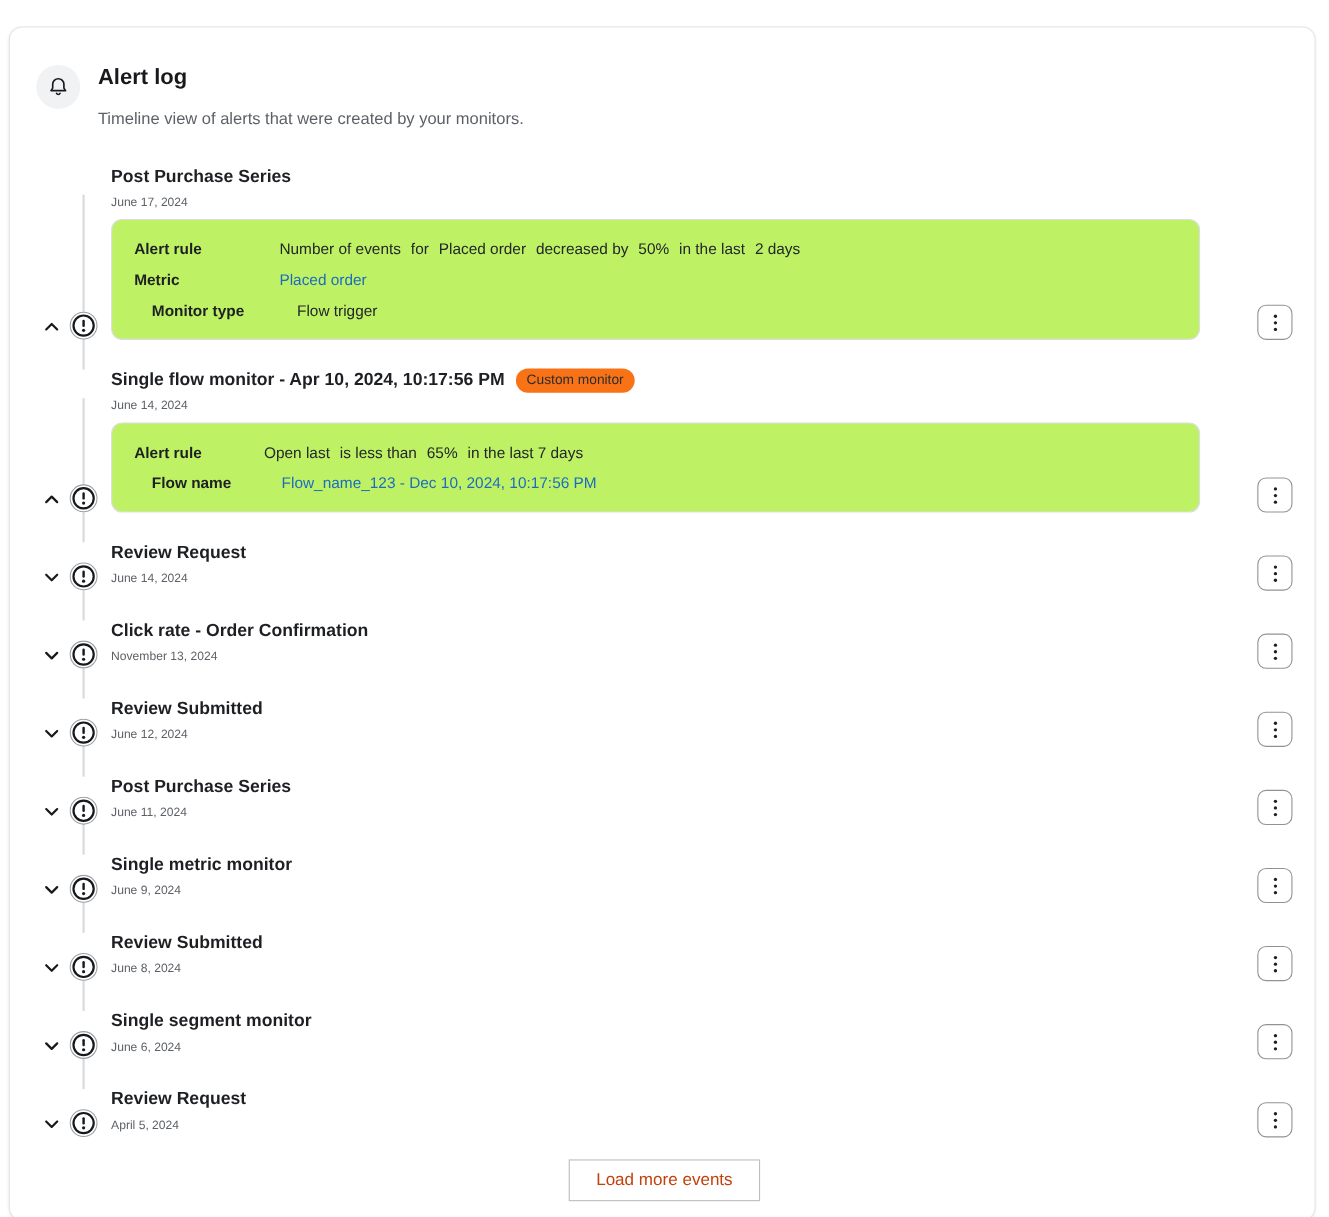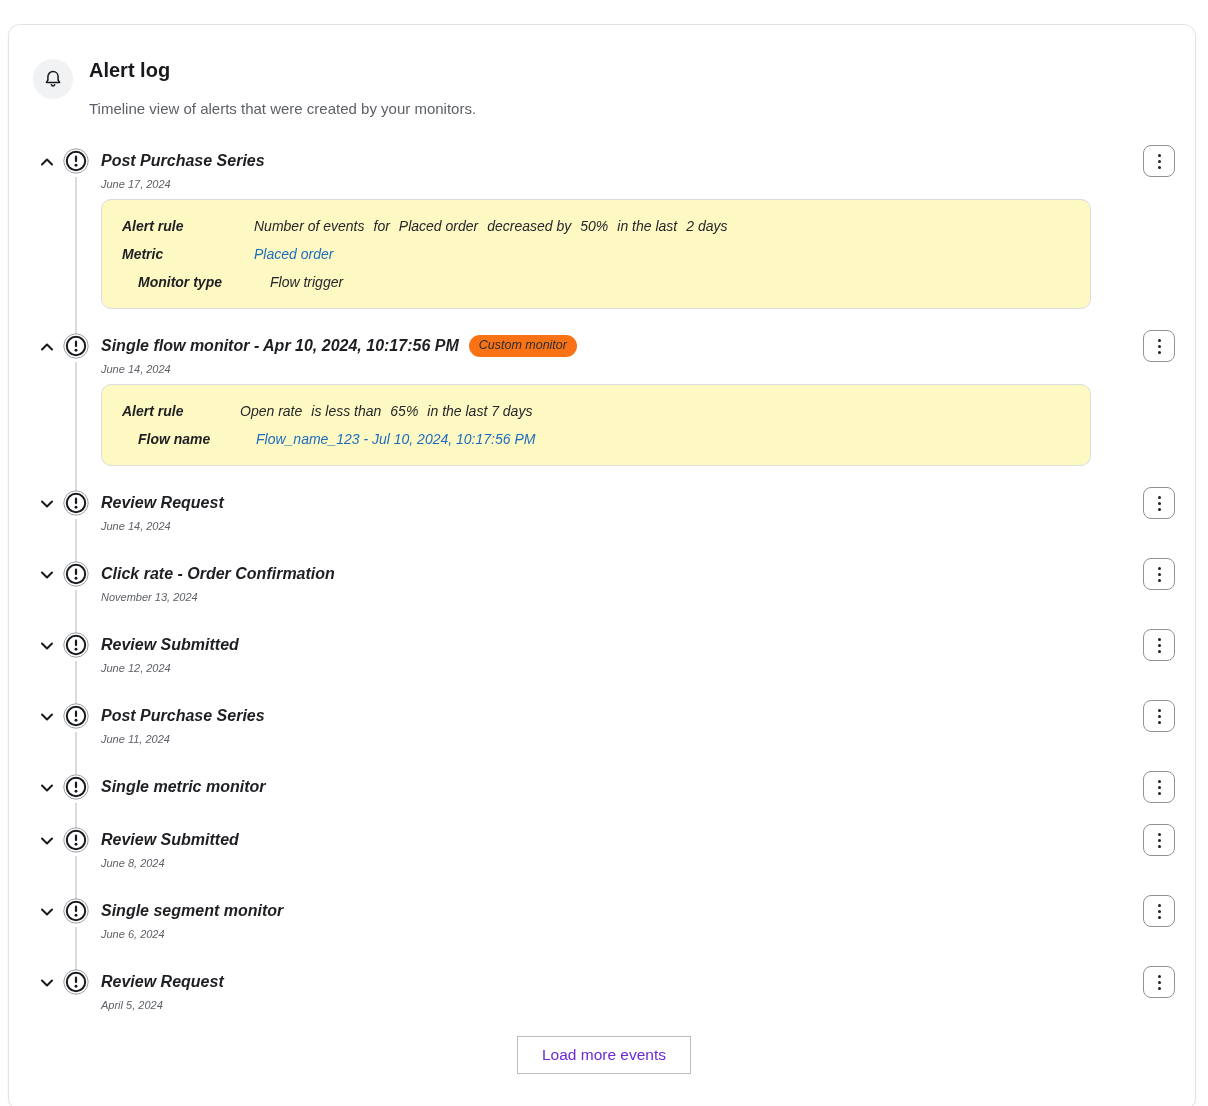--- a/index.html
+++ b/index.html
@@ -18,21 +18,21 @@
   .header { display:flex; gap:16px; margin-bottom:30px; }
   .bell-circle {
     width:40px; height:40px; border-radius:50%; background:#f0f2f4;
     display:flex; align-items:center; justify-content:center; margin-top:2px; flex-shrink:0;
   }
   .page-title { font-size:20px; font-weight:700; line-height:26px; margin:0 0 7px 0; color:#17191c; }
   .page-subtitle { font-size:15px; line-height:20px; color:#5d6167;margin-top:16px; }
 
   
   .entries { position:relative; }
-  .entry { display:flex; align-items:flex-start; padding-bottom:25px; position:relative;font-style:italic; }
+  .entry { display:flex; align-items:flex-end; padding-bottom:25px; position:relative; }
   .entry:last-child { padding-bottom:0; }
   .entry.connected::before {
     content:""; position:absolute; left:42px; top:28px; bottom:-2px;
     width:1.5px; background:#d8dadd;
   }
   .chevron-btn {
     width:24px; height:24px; margin-left:2px; margin-top:1px;
     background:none; border:none; padding:0; cursor:pointer;
     display:flex; align-items:center; justify-content:center; flex-shrink:0;
   }
@@ -47,37 +47,37 @@
   .entry-date { font-size:11px; color:#5d6167; line-height:22px; }
   .kebab-btn {
     width:32px; height:32px; margin-left:12px; margin-top:-4px; flex-shrink:0;
     border:1px solid #8f9398; border-radius:8px; background:#fff; cursor:pointer;
     display:flex; flex-direction:column; align-items:center; justify-content:center; gap:3px;
   }
   .kebab-dot { width:3px; height:3px; border-radius:50%; background:#1d1f23; }
 
   
   .detail-card {
-    border:1px solid #dadde1; border-radius:10px; background:#fef9c3;
+    border:1px solid #dadde1; border-radius:10px; background:#bef264;
     margin-top:4px; margin-right:40px; padding:17px 20px;
   }
   .detail-row { display:flex; font-size:14px; line-height:18px; margin-bottom:10px; }
   .detail-row:last-child { margin-bottom:0;padding-left:16px; }
   .detail-label { font-weight:700; color:#1d1f23; flex-shrink:0; }
   .detail-card.c1 .detail-label { width:132px; }
   .detail-card.c2 .detail-label { width:118px; }
   .detail-value { color:#24262a; display:flex; flex-wrap:wrap; column-gap:9px; }
   .detail-link { color:#1d6cc0; cursor:pointer; }
 
   
   .footer { display:flex; justify-content:center; margin-top:20px; }
   .load-more-btn {
     height:38px; padding:0 24px; background:#fff; border:1px solid #b9bec4;
     border-radius:0; font-family:"Liberation Sans", sans-serif;
-    font-size:15.5px; color:#6d28d9; cursor:pointer;
+    font-size:15.5px; color:#c2410c; cursor:pointer;
   }
 </style>
 </head>
 <body>
 
 <div class="card">
 
   <div class="header">
     <div class="bell-circle">
       <svg width="20" height="20" viewBox="0 0 20 20" fill="none">
@@ -157,30 +157,30 @@
       <div class="entry-content">
         <div class="entry-title-row">
           <span class="entry-title">Single flow monitor - Apr 10, 2024, 10:17:56 PM</span>
           <span class="badge">Custom monitor</span>
         </div>
         <div class="entry-date">June 14, 2024</div>
         <div class="detail-card c2">
           <div class="detail-row">
             <span class="detail-label">Alert rule</span>
             <span class="detail-value">
-              <span>Open rate</span>
+              <span>Open last</span>
               <span>is less than</span>
               <span>65%</span>
               <span>in the last 7 days</span>
             </span>
           </div>
           <div class="detail-row">
             <span class="detail-label">Flow name</span>
             <span class="detail-value">
-                <span class="detail-link">Flow_name_123 - Jul 10, 2024, 10:17:56 PM</span>
+                <span class="detail-link">Flow_name_123 - Dec 10, 2024, 10:17:56 PM</span>
               </span>
           </div>
         </div>
       </div>
       <button class="kebab-btn">
         <span class="kebab-dot"></span>
         <span class="kebab-dot"></span>
         <span class="kebab-dot"></span>
       </button>
     </div>
@@ -294,20 +294,21 @@
       <svg class="alert-icon" viewBox="0 0 26 26">
         <circle cx="13" cy="13" r="12.2" fill="#fff" stroke="#9aa0a6" stroke-width="1"></circle>
           <circle cx="13" cy="13" r="9.2" fill="#fff" stroke="#17191c" stroke-width="2"></circle>
           <rect x="11.9" y="7.6" width="2.2" height="6.6" rx="1.1" fill="#17191c"></rect>
           <circle cx="13" cy="17.3" r="1.45" fill="#17191c"></circle>
       </svg>
       <div class="entry-content">
         <div class="entry-title-row">
             <span class="entry-title">Single metric monitor</span>
           </div>
+        <div class="entry-date">June 9, 2024</div>
       </div>
       <button class="kebab-btn">
         <span class="kebab-dot"></span>
           <span class="kebab-dot"></span>
           <span class="kebab-dot"></span>
       </button>
     </div>
 
     <div class="entry connected">
       <button class="chevron-btn">

